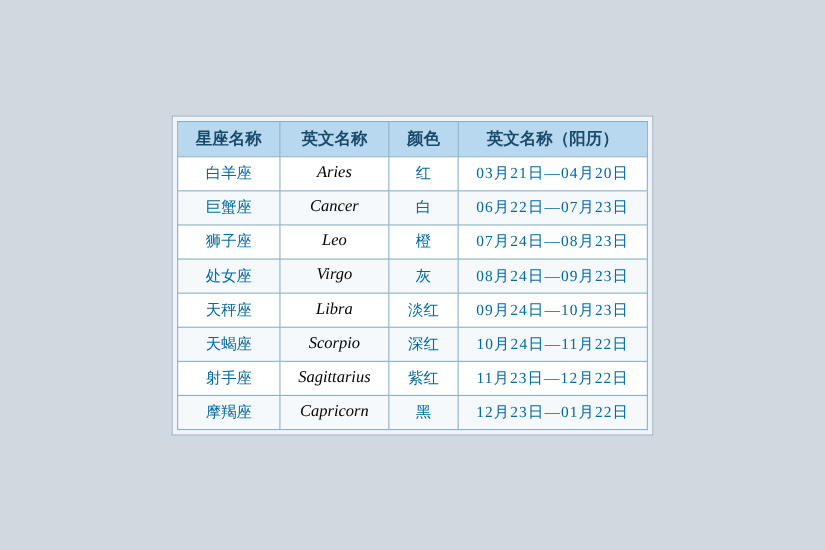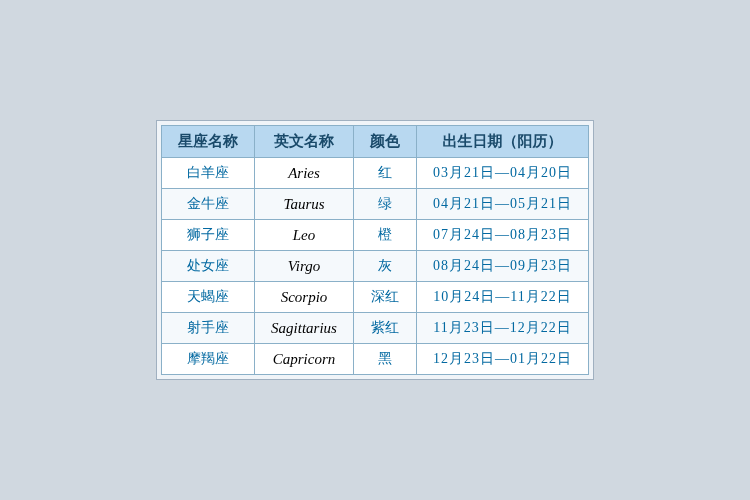--- a/index.html
+++ b/index.html
@@ -74,47 +74,53 @@
 </head>
 <body>
 
 <div class="table-container">
   <table>
     <thead>
       <tr>
         <th>星座名称</th>
         <th>英文名称</th>
         <th>颜色</th>
-        <th>出生日期（阳历）</th>
+        <th>英文名称（阳历）</th>
       </tr>
     </thead>
     <tbody id="table-body">
     <tr>
           <td>白羊座</td>
           <td>Aries</td>
           <td>红</td>
           <td>03月21日—04月20日</td>
         </tr>
         <tr>
-          <td>金牛座</td>
-          <td>Taurus</td>
-          <td>绿</td>
-          <td>04月21日—05月21日</td>
+          <td>巨蟹座</td>
+          <td>Cancer</td>
+          <td>白</td>
+          <td>06月22日—07月23日</td>
         </tr>
         <tr>
           <td>狮子座</td>
           <td>Leo</td>
           <td>橙</td>
           <td>07月24日—08月23日</td>
         </tr>
         <tr>
           <td>处女座</td>
           <td>Virgo</td>
           <td>灰</td>
           <td>08月24日—09月23日</td>
+        </tr>
+        <tr>
+          <td>天秤座</td>
+          <td>Libra</td>
+          <td>淡红</td>
+          <td>09月24日—10月23日</td>
         </tr>
         <tr>
           <td>天蝎座</td>
           <td>Scorpio</td>
           <td>深红</td>
           <td>10月24日—11月22日</td>
         </tr>
         <tr>
           <td>射手座</td>
           <td>Sagittarius</td>

